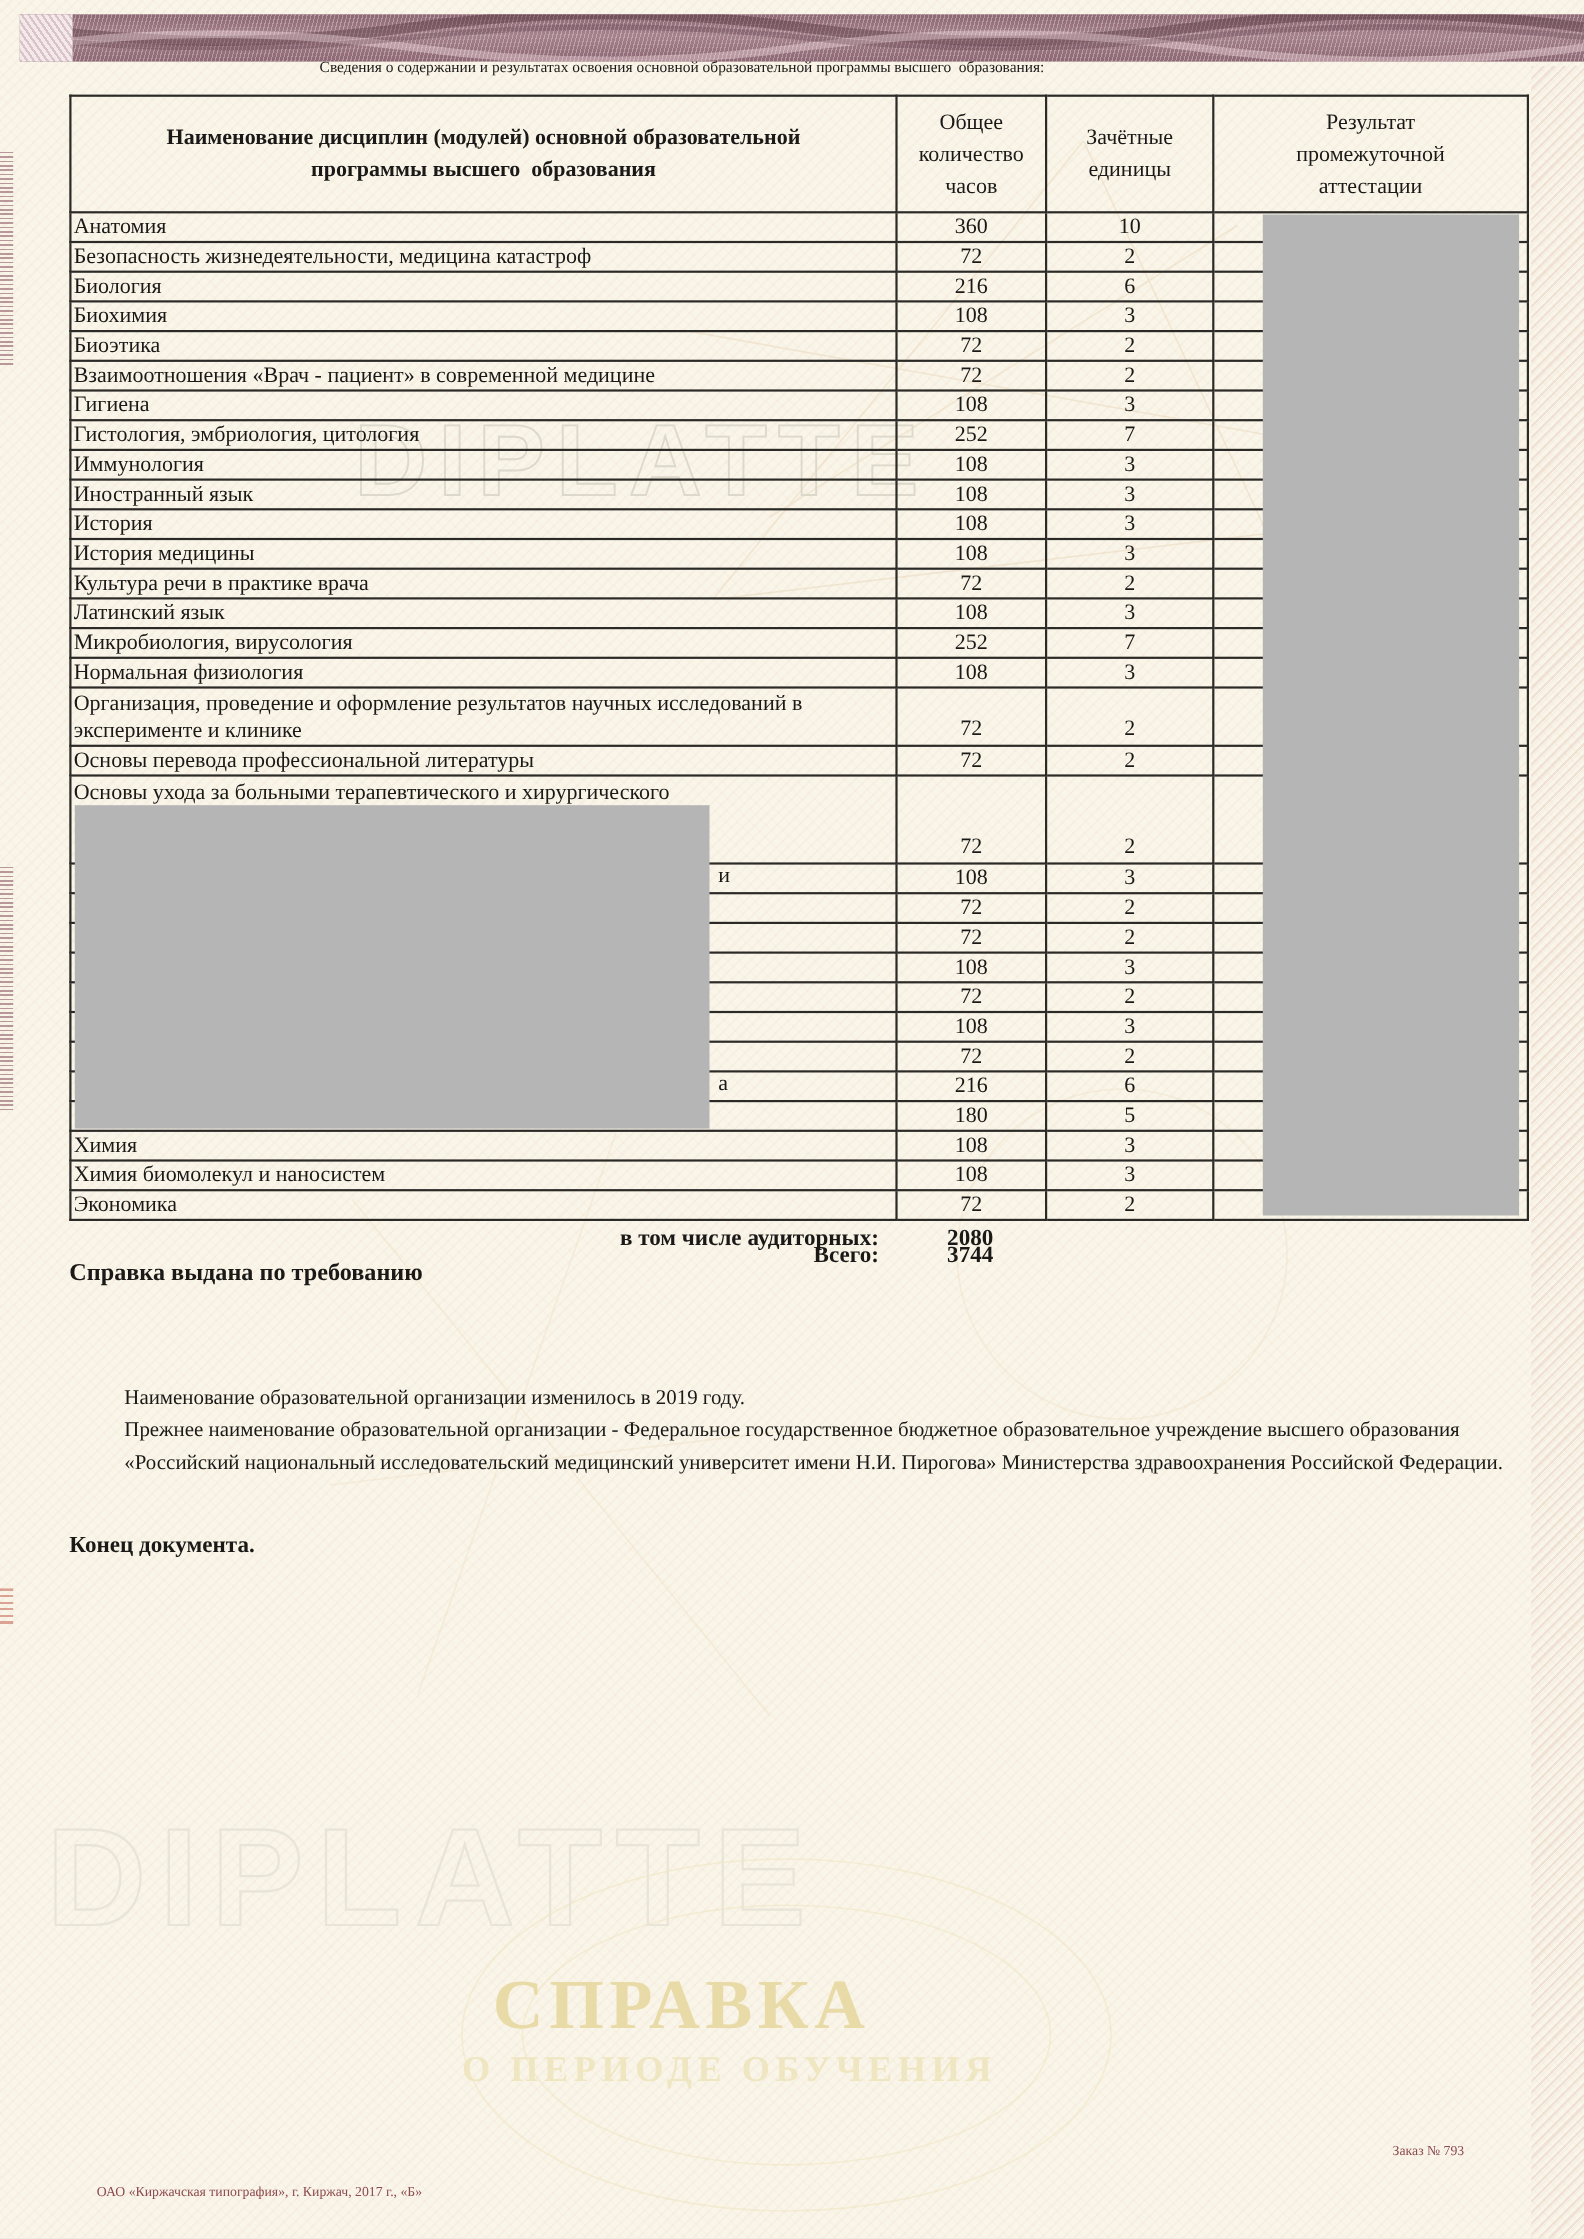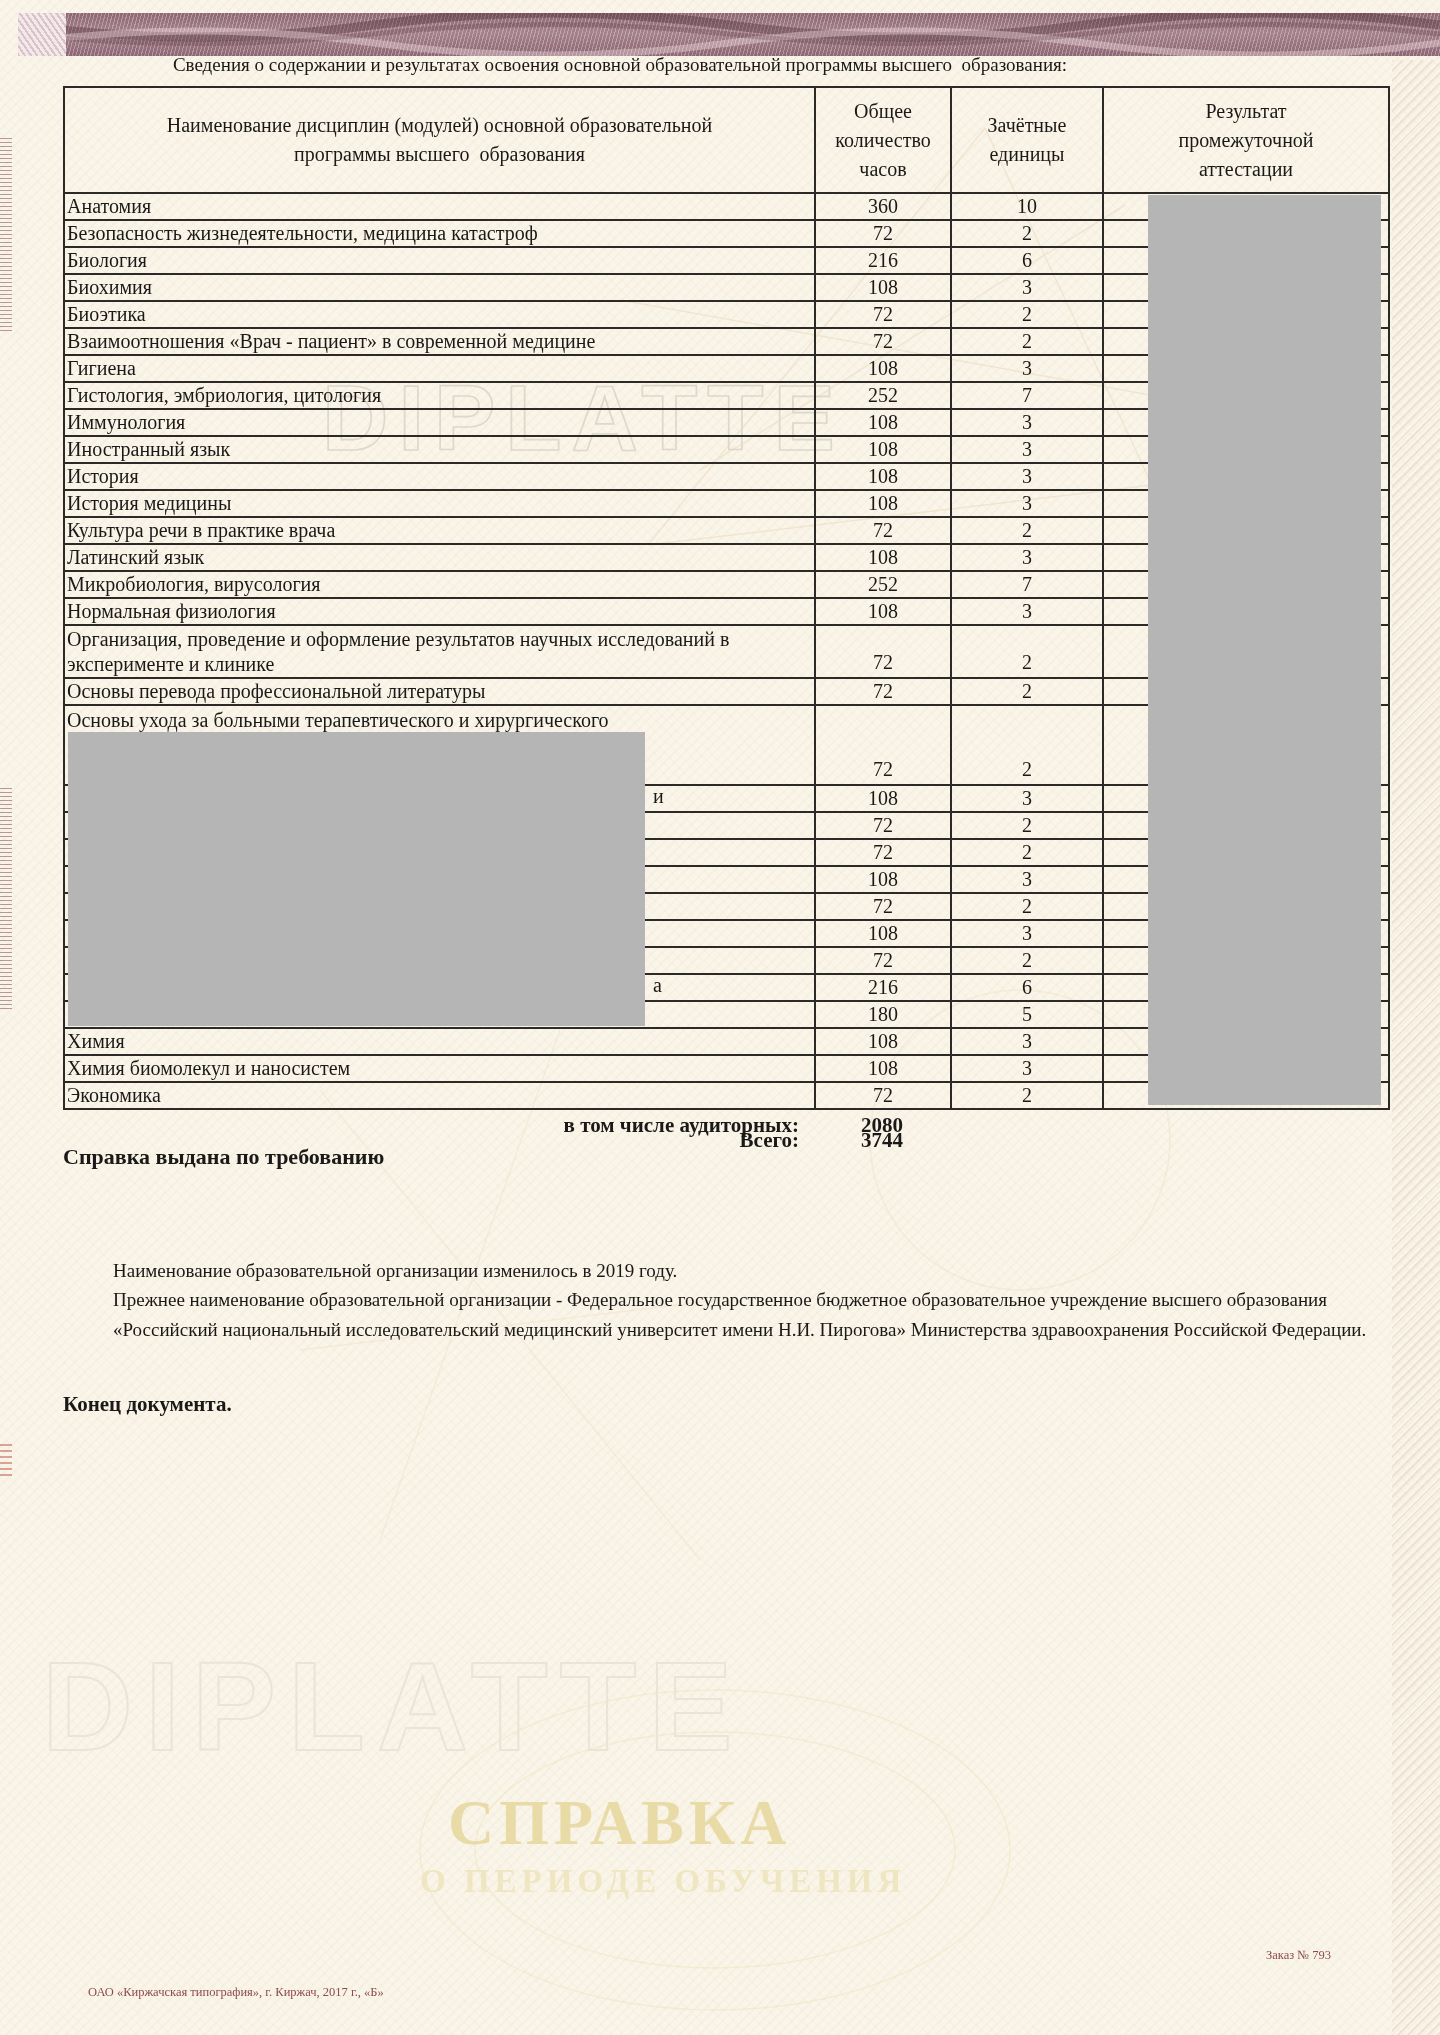--- a/index.html
+++ b/index.html
@@ -24,28 +24,28 @@
   .edge-strip.s1{top:138px;height:194px;}
   .edge-strip.s2{top:788px;height:222px;}
   .edge-strip.s3{top:1444px;height:34px;background:repeating-linear-gradient(180deg, rgba(192,90,74,0.7) 0 2px, rgba(192,90,74,0) 2px 6px);}
   .right-texture{position:absolute;right:0;top:60px;bottom:0;width:48px;z-index:1;
     background:repeating-linear-gradient(135deg, rgba(211,156,146,0.22) 0 2px, rgba(0,0,0,0) 2px 7px);}
   
   .bg-lines{position:absolute;left:0;top:0;z-index:0;}
   .wm-svg{position:absolute;z-index:0;}
   
   .title{position:absolute;top:54px;left:30px;width:1180px;text-align:center;
-    font-size:19px;white-space:pre-wrap;z-index:4;}
+    font-size:14px;white-space:pre-wrap;z-index:4;}
   
   table.main{position:absolute;left:63px;top:86px;width:1325px;border-collapse:collapse;
     table-layout:fixed;z-index:4;background:transparent;}
   table.main th, table.main td{border:2px solid #2b2a27;}
   table.main th{height:96px;font-weight:normal;font-size:20px;text-align:center;
     vertical-align:middle;padding:4px;line-height:1.45;white-space:pre-wrap;}
-  th .hdr-wide{display:inline-block;max-width:630px;}
+  th .hdr-wide{display:inline-block;max-width:630px;font-weight:bold;}
   th .hdr-narrow{display:inline-block;max-width:170px;}
   table.main td{font-size:20px;padding:0 2px;line-height:25px;}
   td.c-name{text-align:left;padding-left:8px;position:relative;}
   td.num{text-align:center;}
   tr.rows-l1{height:26.5px;}
   tr.rows-l2{height:53px;}
   tr.rows-l3{height:80px;}
   tr.rows-l2 td.num, tr.rows-l3 td.num{vertical-align:bottom;padding-bottom:2px;}
   tr.rows-l3 td.c-name{vertical-align:top;padding-top:2px;}
   .fragment{position:absolute;left:588px;bottom:2px;}

